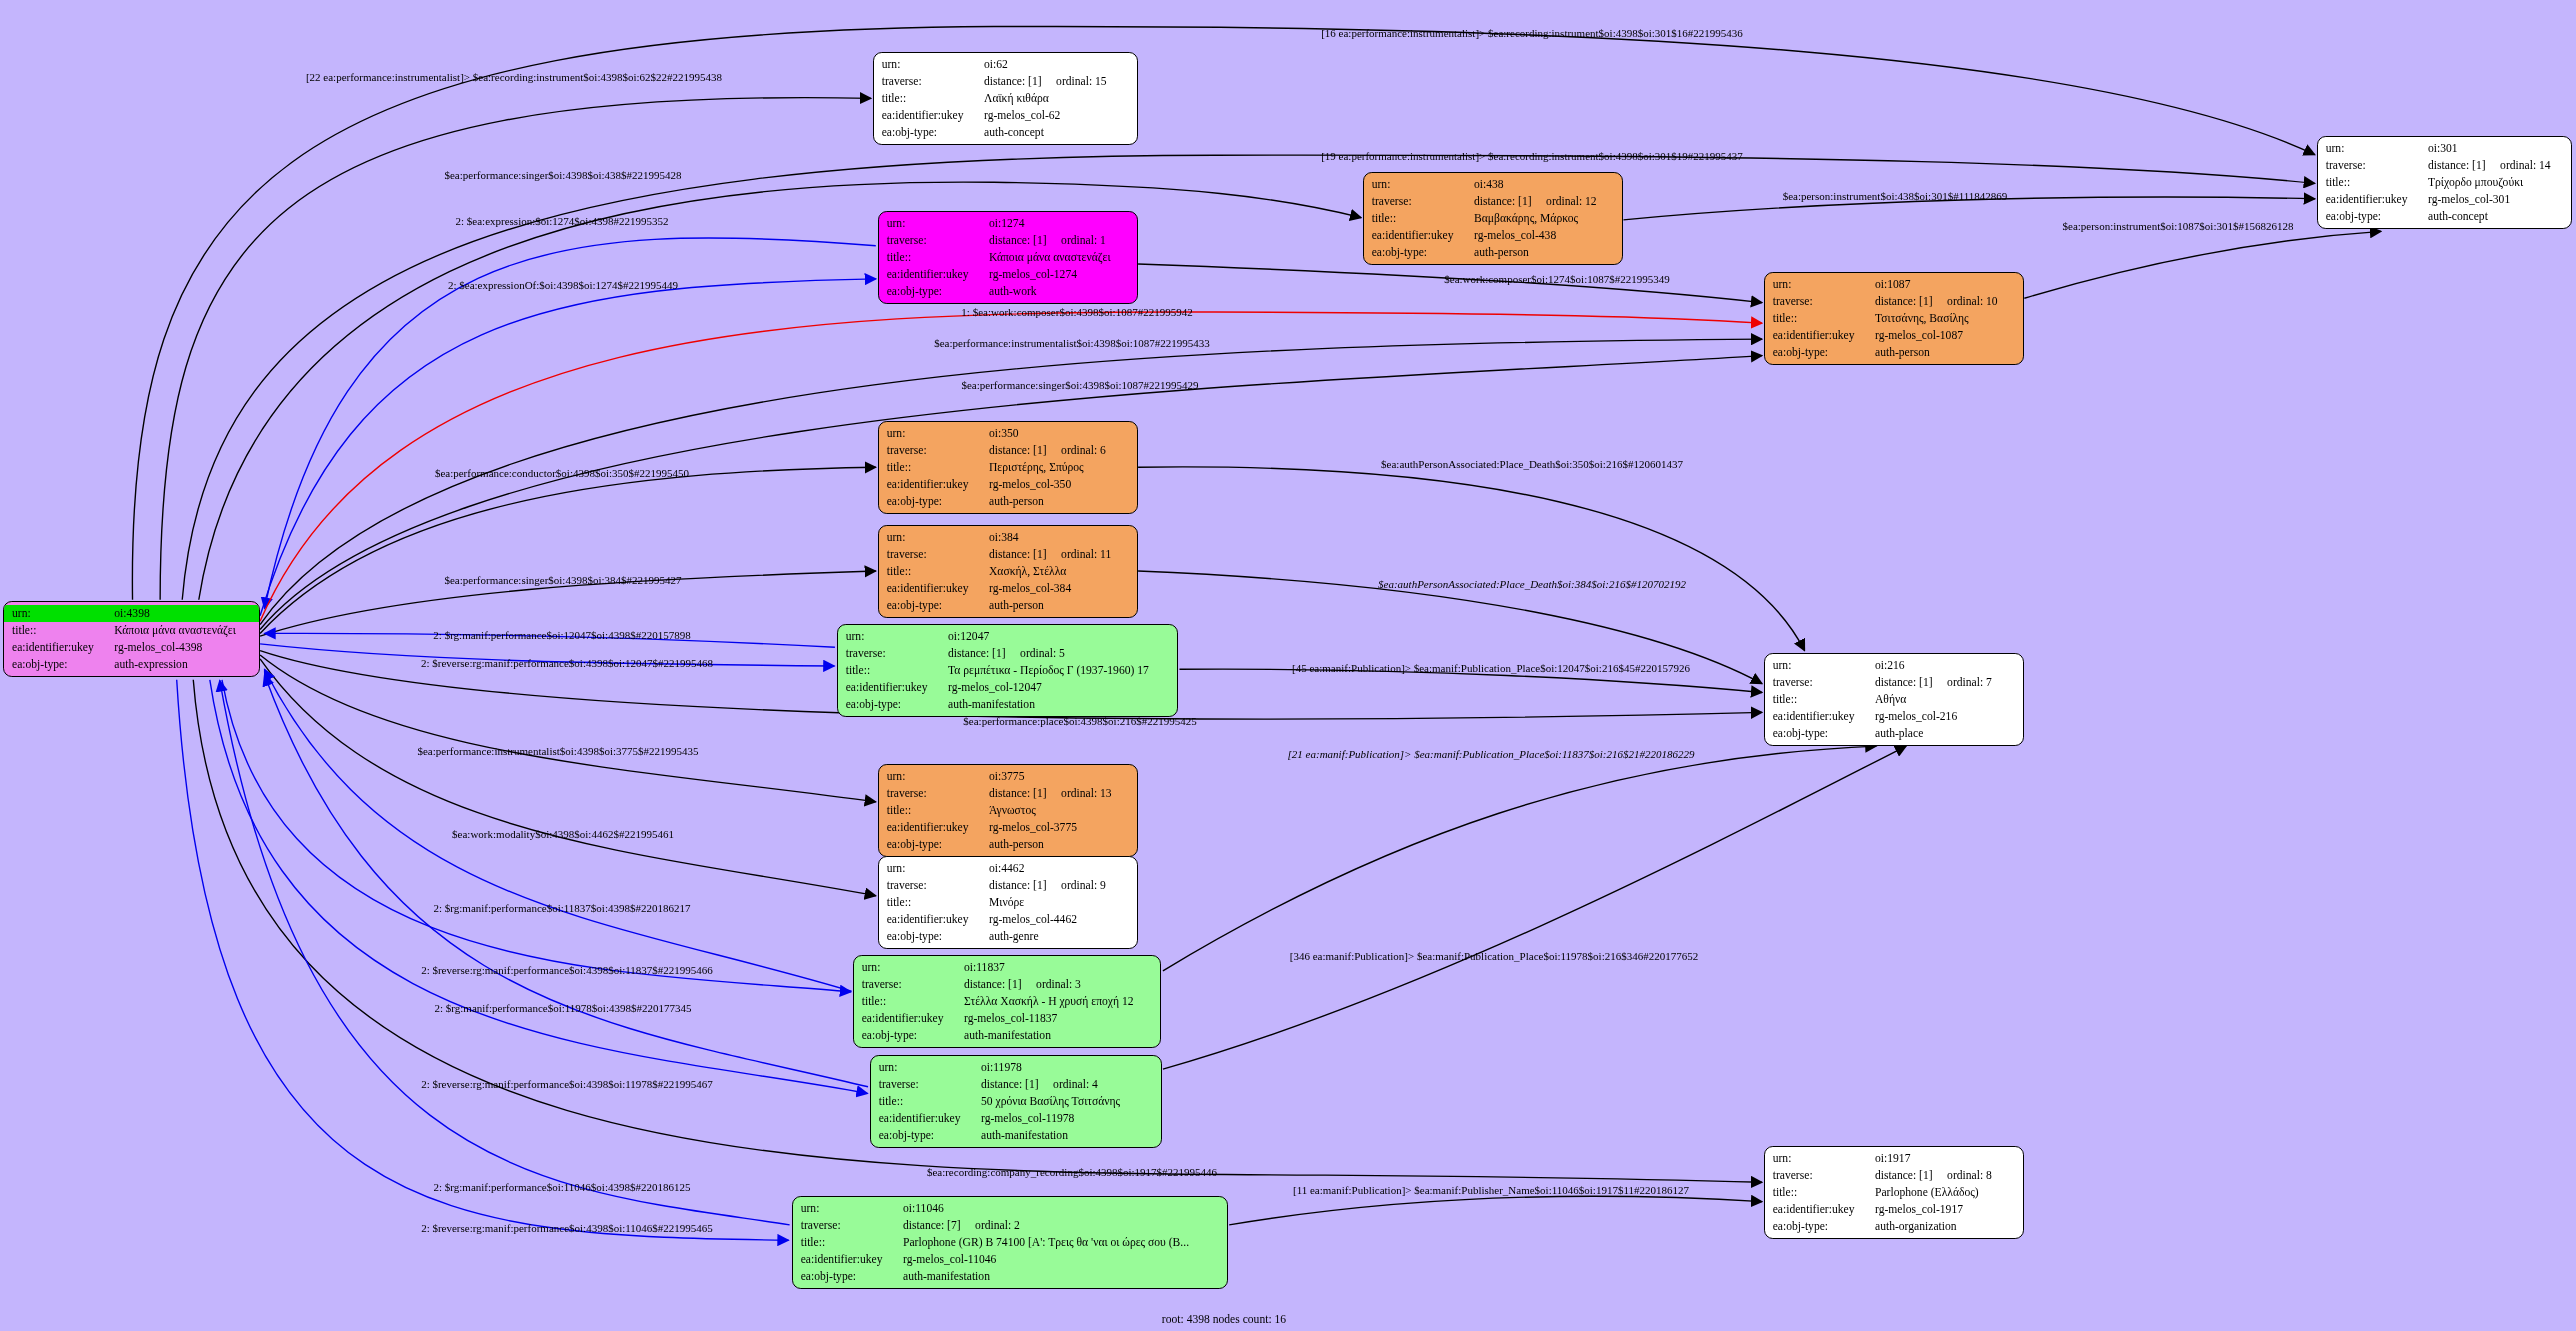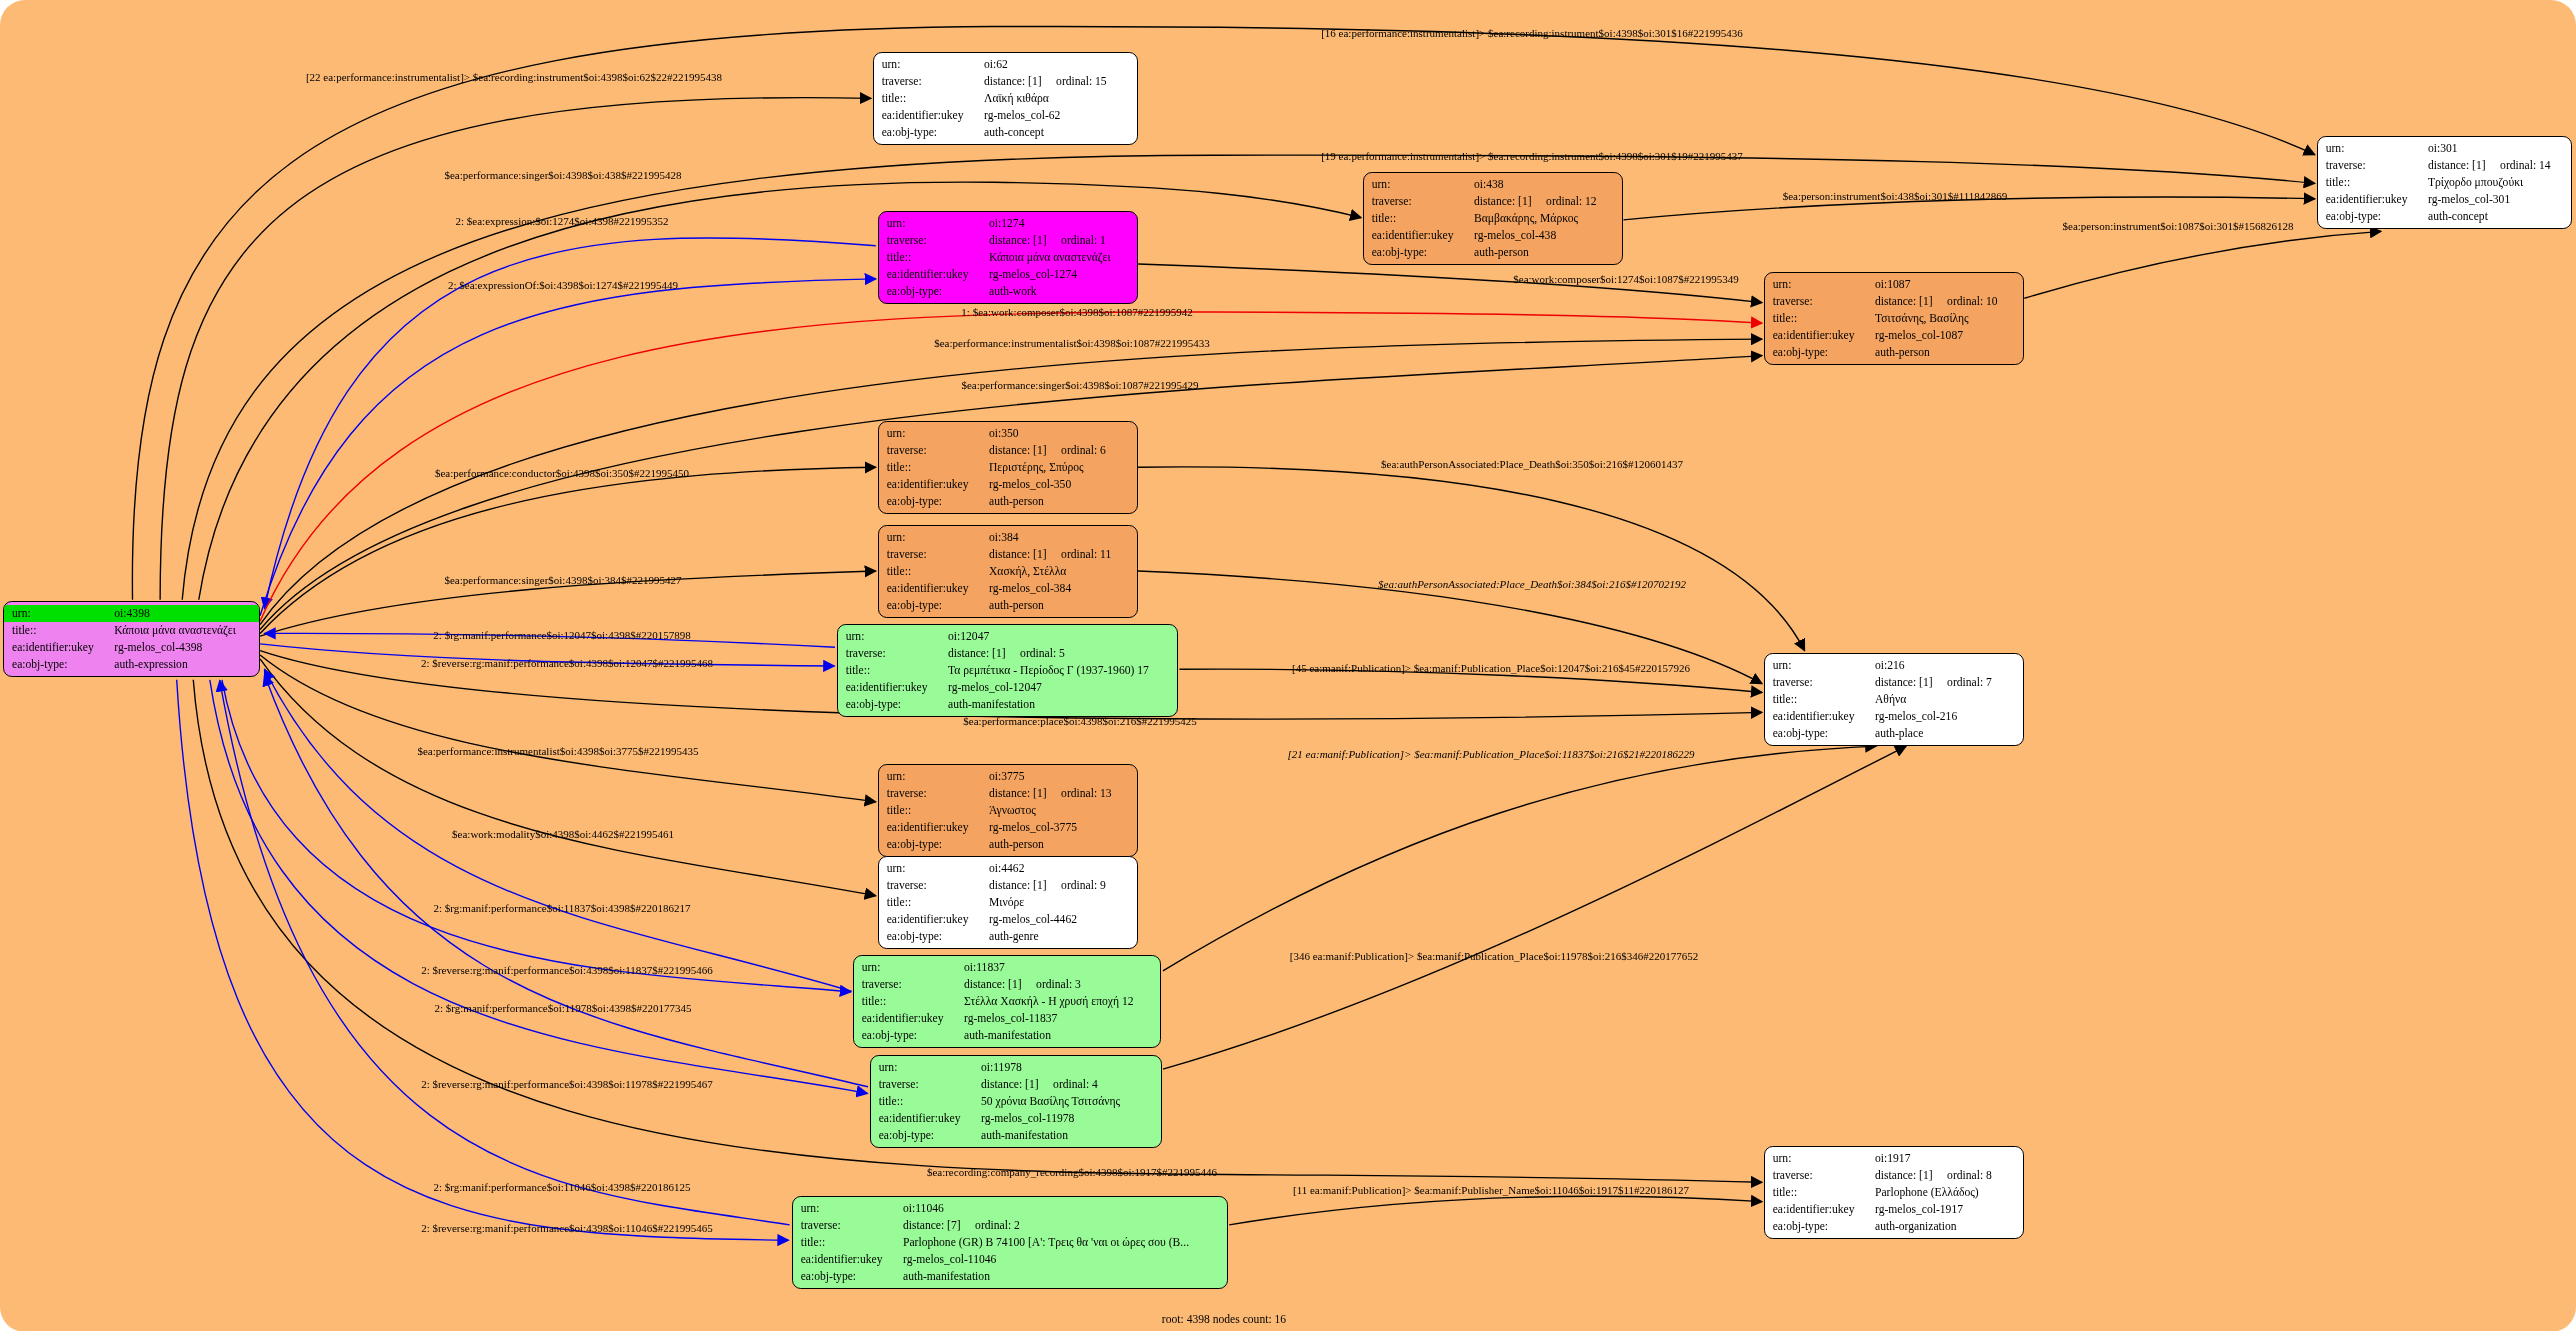--- a/index.html
+++ b/index.html
@@ -1,17 +1,17 @@
 <!DOCTYPE html>
 <html style="font-size:8.8px"><head>
 <meta charset="utf-8">
 <style>
   html,body{margin:0;padding:0;background:#ffffff;}
-  #canvas{position:relative;width:2576px;height:1332px;background:#fdba74;overflow:hidden;
-          font-family:"Liberation Serif", serif;color:#000;border-radius:25px;}
+  #canvas{position:relative;width:2576px;height:1332px;background:#c4b5fd;overflow:hidden;
+          font-family:"Liberation Serif", serif;color:#000;}
   #edge-layer{position:absolute;left:0;top:0;width:2576px;height:1332px;}
   .node{position:absolute;border:1.1px solid #000;border-radius:8.8px;box-sizing:border-box;
         overflow:hidden;padding:2.8px 0;background:#fff;}
   .row{display:flex;height:17px;line-height:17px;font-size:11.6px;}
   .k{flex:0 0 110px;padding-left:7.7px;box-sizing:border-box;white-space:pre;}
   .v{flex:1;white-space:pre;padding-right:5.5px;overflow:hidden;}
   .elabel{position:absolute;transform:translate(-50%,-50%);font-size:11px;white-space:nowrap;}
   #footer{position:absolute;left:0;top:1313px;width:2448px;text-align:center;font-size:11.6px;}
 </style>
 </head>
@@ -66,21 +66,21 @@
       </g>
   </svg>
   <div id="label-layer">
       <div class="elabel" style="left: 1532px; top: 33px;">[16 ea:performance:instrumentalist]&gt; $ea:recording:instrument$oi:4398$oi:301$16#221995436</div>
       <div class="elabel" style="left: 514px; top: 77px;">[22 ea:performance:instrumentalist]&gt; $ea:recording:instrument$oi:4398$oi:62$22#221995438</div>
       <div class="elabel" style="left: 1532px; top: 156px;">[19 ea:performance:instrumentalist]&gt; $ea:recording:instrument$oi:4398$oi:301$19#221995437</div>
       <div class="elabel" style="left: 563px; top: 175px;">$ea:performance:singer$oi:4398$oi:438$#221995428</div>
       <div class="elabel" style="left: 562px; top: 221px; font-family: Liberation Serif, serif;">2: $ea:expression:$oi:1274$oi:4398#221995352</div>
       <div class="elabel" style="left: 563px; top: 285px;">2: $ea:expressionOf:$oi:4398$oi:1274$#221995449</div>
       <div class="elabel" style="left: 1077px; top: 312px;">1: $ea:work:composer$oi:4398$oi:1087#221995942</div>
-      <div class="elabel" style="left: 1626px; top: 279px; text-align: center;">$ea:work:composer$oi:1274$oi:1087$#221995349</div>
+      <div class="elabel" style="left: 1557px; top: 279px; text-align: center;">$ea:work:composer$oi:1274$oi:1087$#221995349</div>
       <div class="elabel" style="left: 1072px; top: 343px;">$ea:performance:instrumentalist$oi:4398$oi:1087#221995433</div>
       <div class="elabel" style="left: 1080px; top: 385px;">$ea:performance:singer$oi:4398$oi:1087#221995429</div>
       <div class="elabel" style="left: 1895px; top: 196px;">$ea:person:instrument$oi:438$oi:301$#111842869</div>
       <div class="elabel" style="left: 2178px; top: 226px;">$ea:person:instrument$oi:1087$oi:301$#156826128</div>
       <div class="elabel" style="left: 562px; top: 473px;">$ea:performance:conductor$oi:4398$oi:350$#221995450</div>
       <div class="elabel" style="left: 1532px; top: 464px;">$ea:authPersonAssociated:Place_Death$oi:350$oi:216$#120601437</div>
       <div class="elabel" style="left: 563px; top: 580px;">$ea:performance:singer$oi:4398$oi:384$#221995427</div>
       <div class="elabel" style="left: 1532px; top: 584px; font-style: italic;">$ea:authPersonAssociated:Place_Death$oi:384$oi:216$#120702192</div>
       <div class="elabel" style="left: 562px; top: 635px;">2: $rg:manif:performance$oi:12047$oi:4398$#220157898</div>
       <div class="elabel" style="left: 567px; top: 663px;">2: $reverse:rg:manif:performance$oi:4398$oi:12047$#221995468</div>

